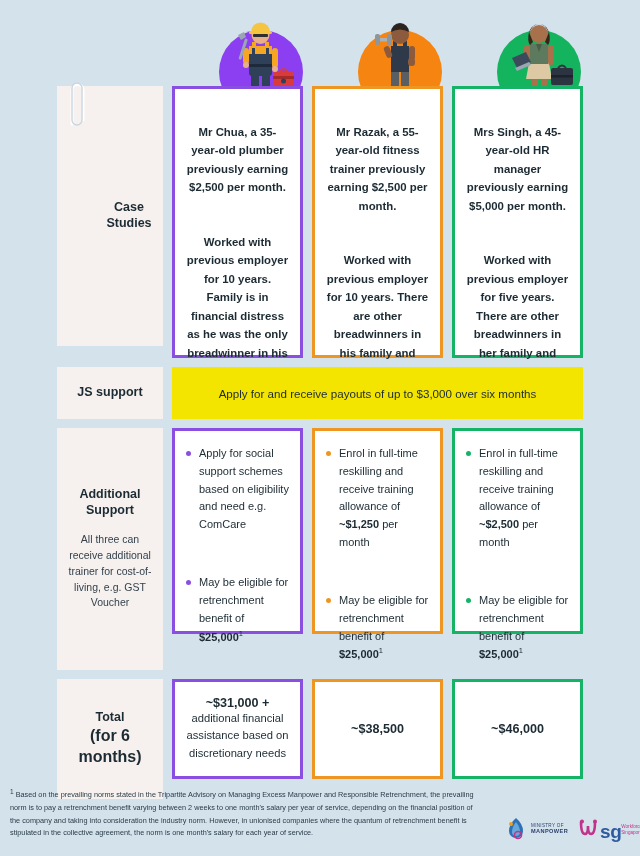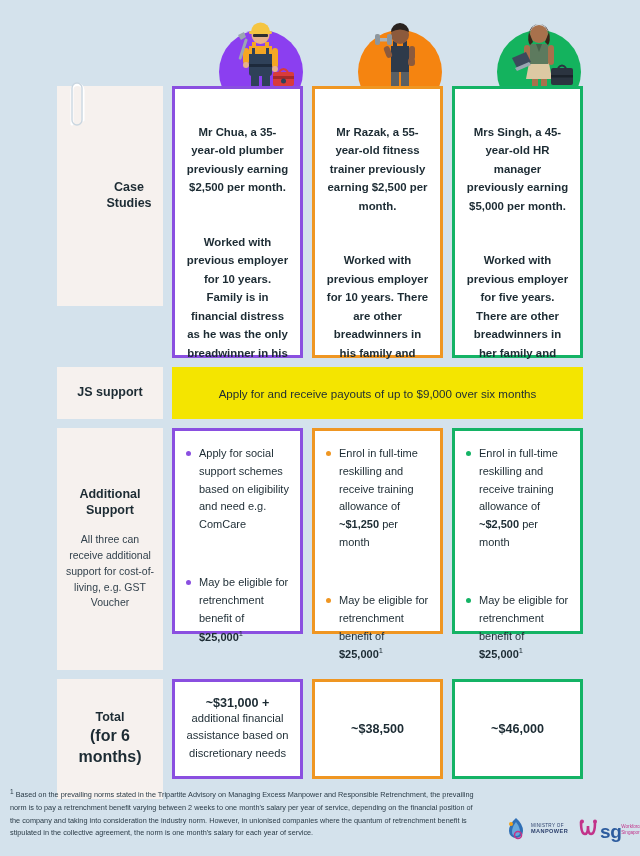--- a/index.html
+++ b/index.html
@@ -97,21 +97,21 @@
     border: 3px solid #8a4fe0;
     display: flex;
     flex-direction: column;
     justify-content: center;
   }
   .card.purple { border-color: #8a4fe0; }
   .card.orange { border-color: #ef9622; }
   .card.green  { border-color: #14b365; }
 
   
-  #row-case .label-cell { height: 220px; padding-left: 44px; }
+  #row-case .label-cell { height: 260px; padding-left: 44px; }
   #row-case .card { height: 272px; padding: 0 11px; justify-content: flex-start; gap: 20px; }
   .case-text {
     text-align: center;
     font-size: 11.4px;
     line-height: 1.62;
     font-weight: bold;
     color: #1c2b33;
     margin: 0;
   }
   .case-text.first { margin-top: 34px; }
@@ -372,28 +372,28 @@
       <p class="case-text first">Mrs Singh, a 45-year-old HR manager previously earning $5,000 per month.</p>
       <p class="case-text second">Worked with previous employer for five years. There are other breadwinners in her family and family is not in financial need.</p>
     </div>
   </div>
 
   <div class="row" id="row-js">
     <div class="label-cell">
       <div class="label-title">JS support</div>
     </div>
     <div id="banner">
-      <span>Apply for and receive payouts of up to $9,000 over six months</span>
+      <span>Apply for and receive payouts of up to $3,000 over six months</span>
     </div>
   </div>
 
   <div class="row" id="row-add">
     <div class="label-cell">
       <div class="label-title">Additional Support</div>
-      <div class="label-sub">All three can receive additional support for cost-of-living, e.g. GST Voucher</div>
+      <div class="label-sub">All three can receive additional trainer for cost-of-living, e.g. GST Voucher</div>
     </div>
 
     <div class="card purple">
       <ul class="bullets">
         <li>
           <span>Apply for social support schemes based on eligibility and need e.g. ComCare</span>
         </li>
         <li>
           <span>May be eligible for retrenchment benefit of </span><span class="b">$25,000</span><sup>1</sup>
         </li>

